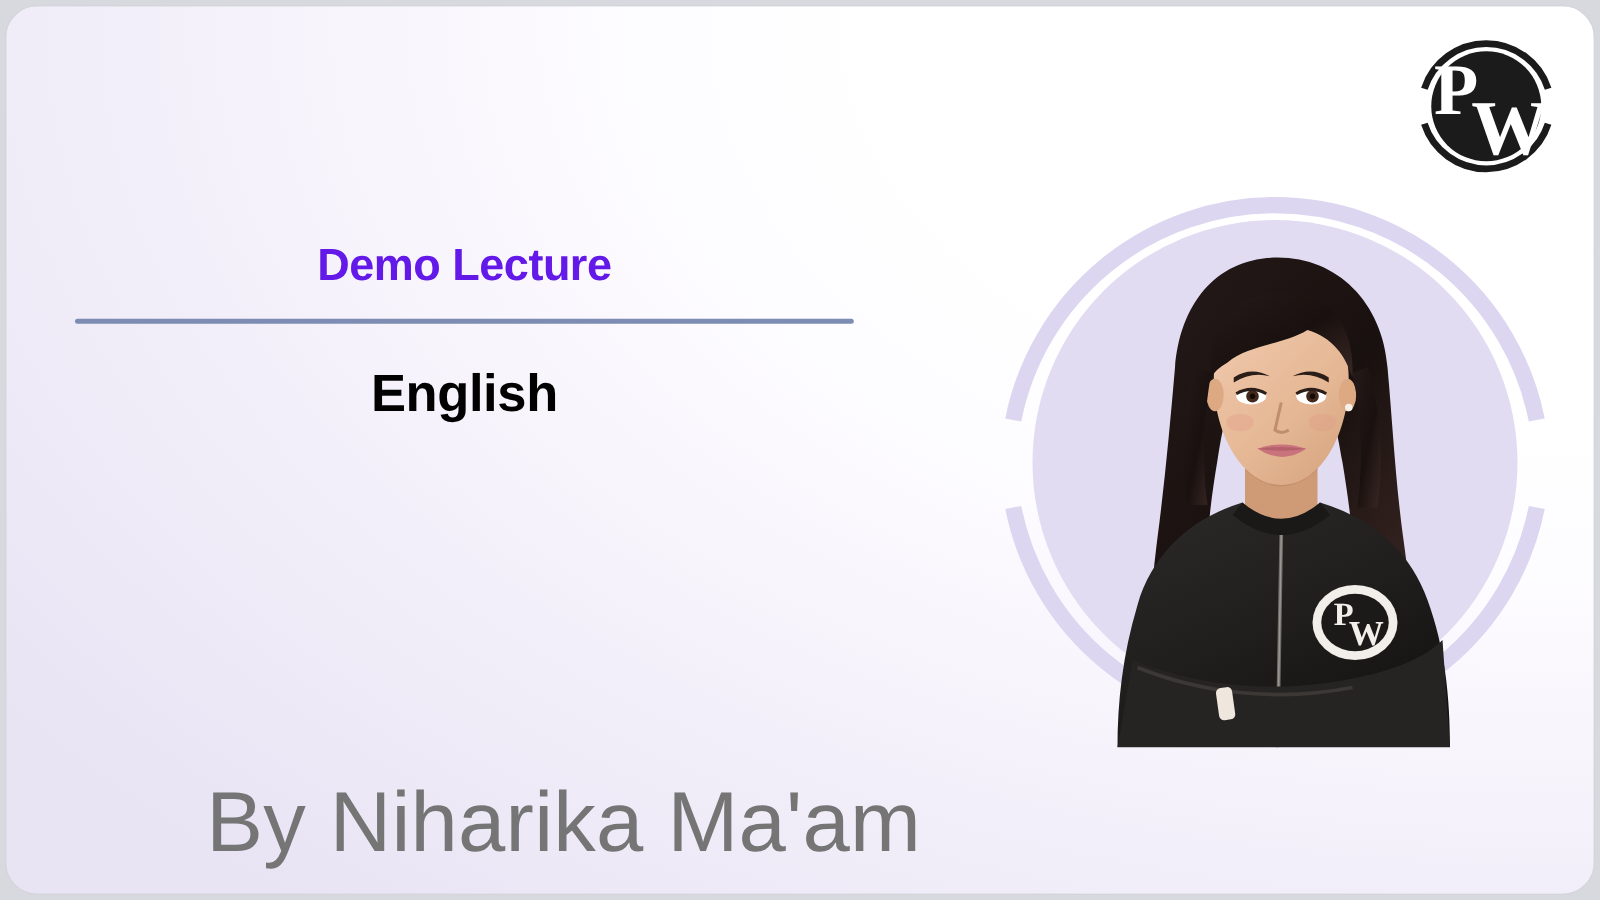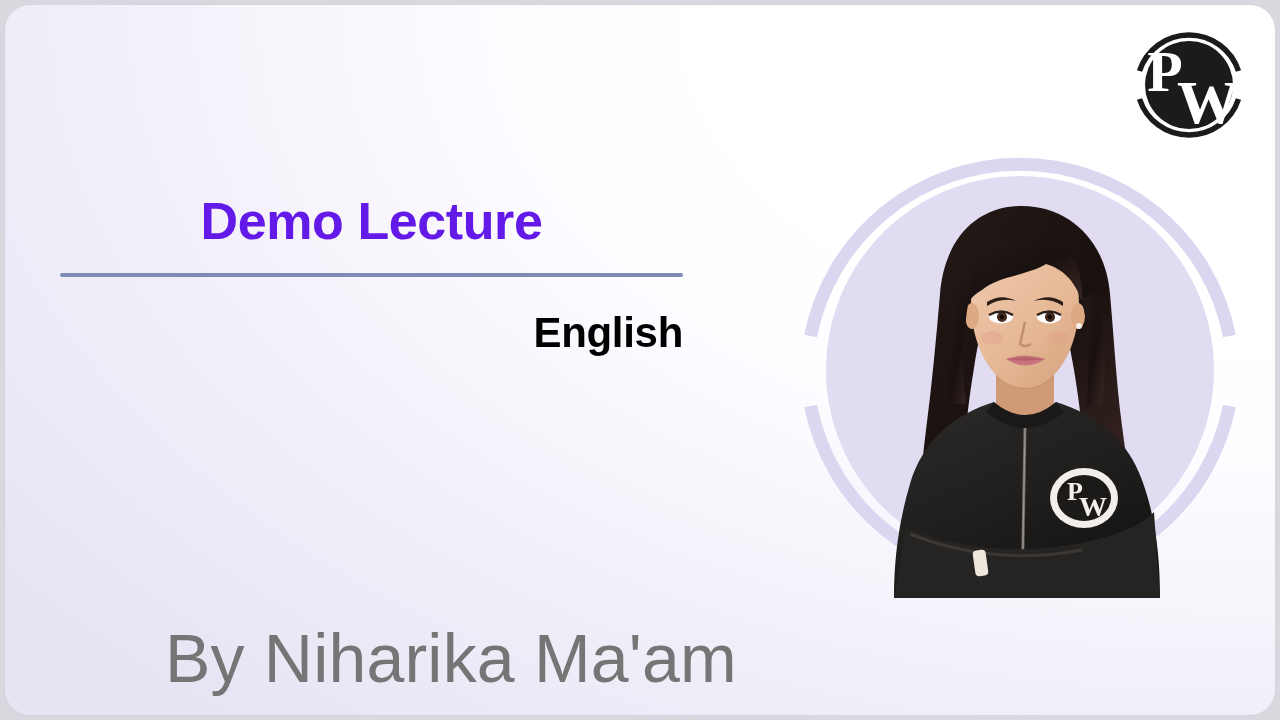--- a/index.html
+++ b/index.html
@@ -32,41 +32,41 @@
   .pw-logo svg{display:block;width:132px;height:132px;}
 
   
   .title-block{
     position:absolute;
     left:55px;top:186px;
     width:623px;
   }
   .lecture-title{
     margin:0;
-    font-size:52px;
+    font-size:36px;
     line-height:1.16;
     font-weight:bold;
     color:#6319e8;
     text-align:center;
     letter-spacing:-0.4px;
   }
   .title-rule{
     margin:22px 0 0 0;
     height:4px;
     width:623px;
     background:#7c8cb2;
     border-radius:2px;
   }
   .subject{
     margin:0;
     padding-top:32px;
     font-size:42px;
     font-weight:bold;
     color:#010101;
-    text-align:right;
+    text-align:center;
     letter-spacing:-0.3px;
   }
 
   .presenter{
     position:absolute;
     left:160px;top:614px;
     margin:0;
     font-size:68px;
     font-weight:normal;
     color:#757575;

